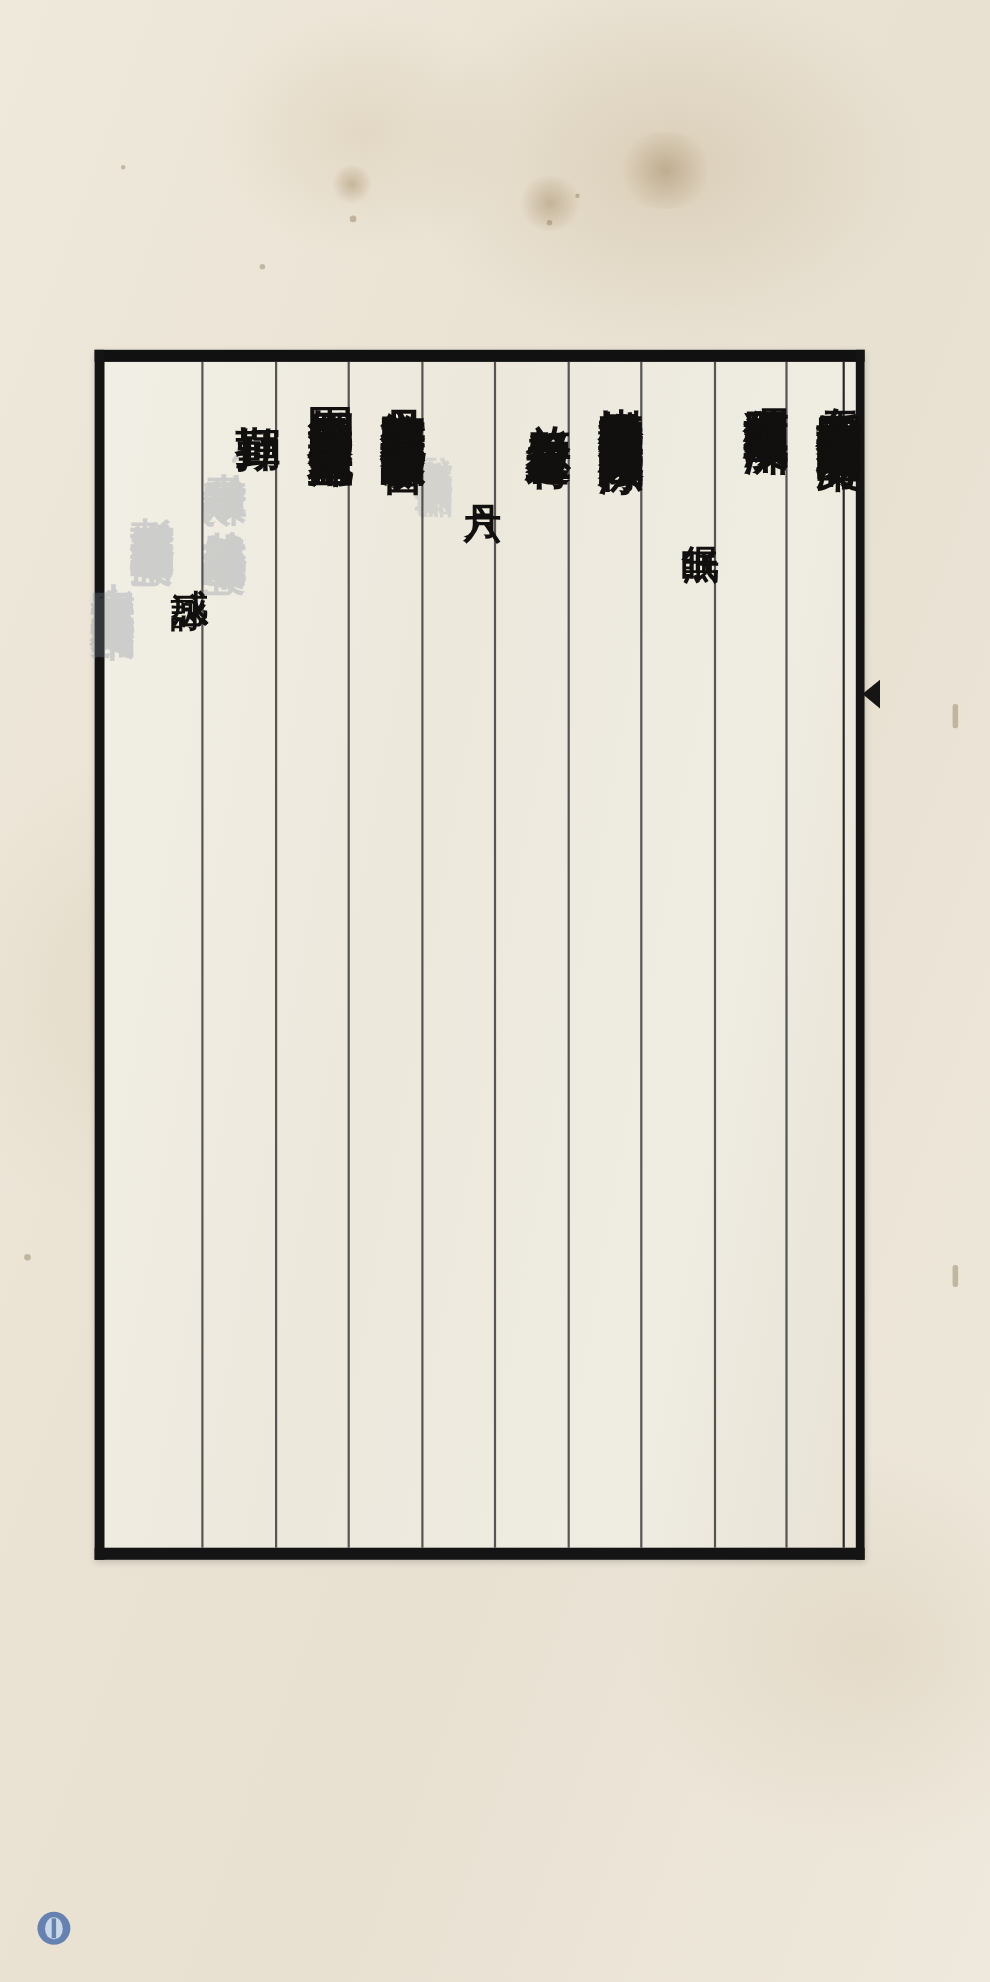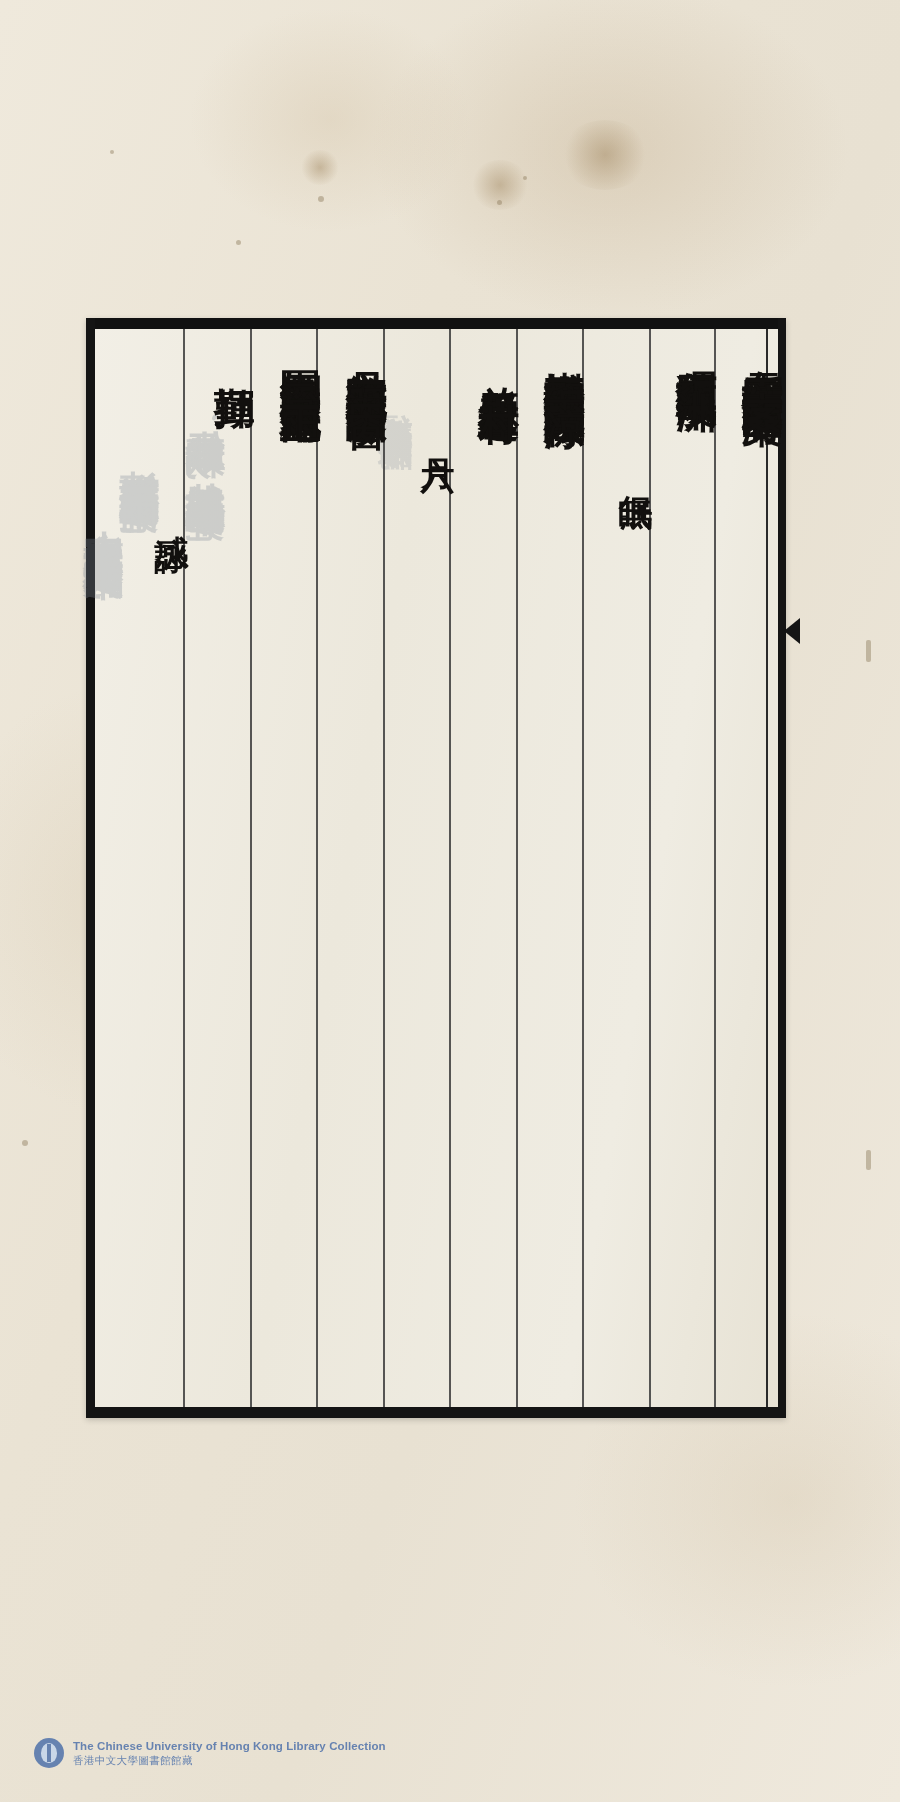--- a/index.html
+++ b/index.html
@@ -222,19 +222,15 @@
     <div class="vcol small indent2" style="left:310px;">六月</div>
     <div class="vcol" style="left:242px; top:20px;">六月微陰好涼吹島樹肥漢書一卷讀湘簹四窗</div>
     <div class="vcol" style="left:176px; top:20px;">園氣潤青空海晨添白裕衣應知炎暑地汗雨正</div>
     <div class="vcol" style="left:110px; top:36px;">勤揮</div>
     <div class="vcol small indent3" style="left:44px;">感詠</div>
 
   </div>
 
   <div class="watermark">
     <div class="wm-logo"></div>
-    <div class="wm-text">
-      <div class="wm-en">The Chinese University of Hong Kong Library Collection</div>
-      <div class="wm-zh">香港中文大學圖書館館藏</div>
-    </div>
   </div>
 
 </div>
 
 </body></html>

